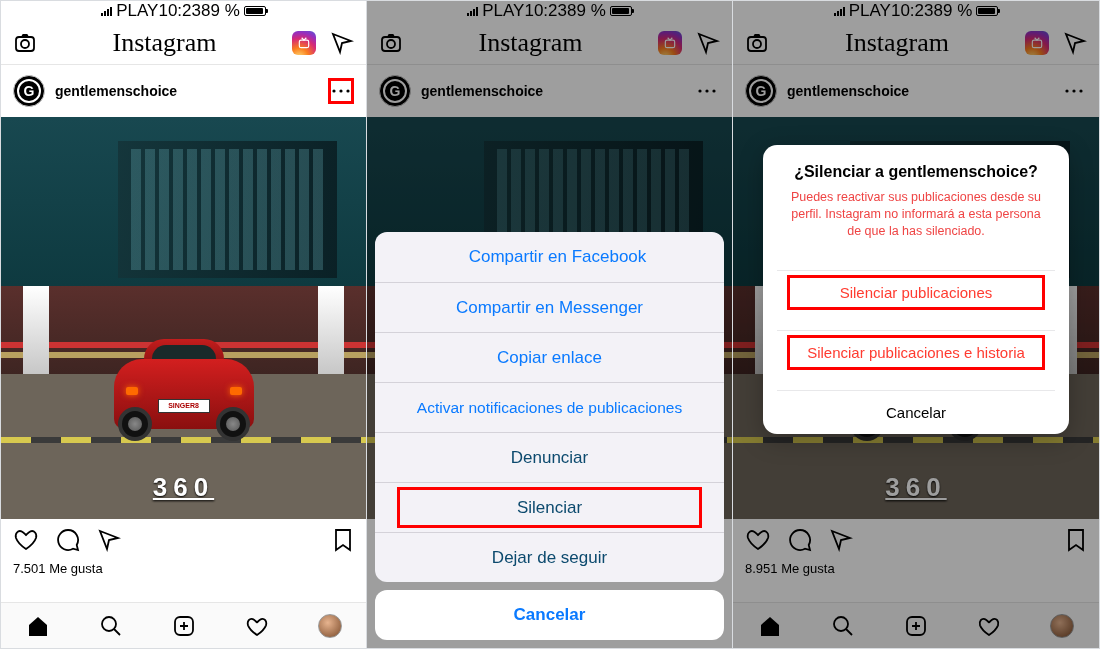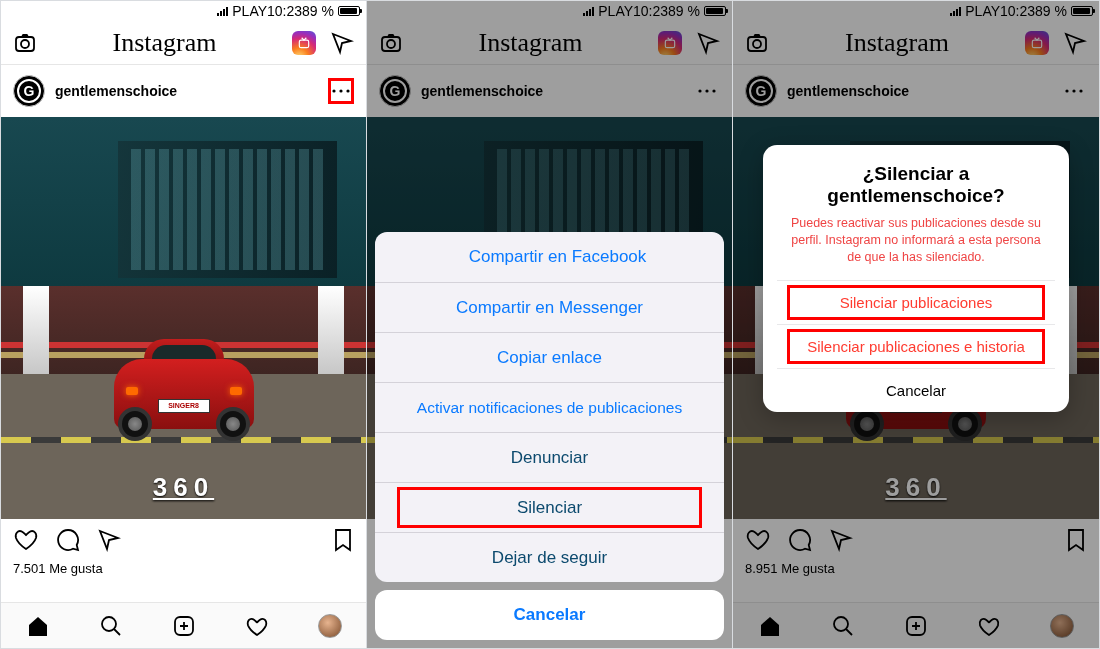--- a/index.html
+++ b/index.html
@@ -2,21 +2,21 @@
 <html><head>
 <meta charset="utf-8">
 <style>
   * { box-sizing: border-box; margin: 0; padding: 0; }
   body { font-family: -apple-system, Helvetica, Arial, sans-serif; background:#fff; }
   .wrap { display:flex; width:1100px; height:649px; border:1px solid #d9dce0; }
   .phone { position:relative; width:366.6px; height:100%; border-right:1px solid #d9dce0; overflow:hidden; background:#fff; }
   .phone:last-child { border-right:none; }
 
   
-  .status { height:20px; display:flex; align-items:center; justify-content:flex-end; padding:0 6px; font-size:14px; font-weight:500; color:#000; }
+  .status { height:20px; display:flex; align-items:center; justify-content:center; padding:0 6px; font-size:17px; font-weight:500; color:#000; }
   .status .left, .status .right { display:flex; align-items:center; gap:4px; }
   .sig { display:flex; align-items:flex-end; gap:1px; }
   .sig span { width:2px; background:#000; }
   .sig span:nth-child(1){height:3px} .sig span:nth-child(2){height:5px}
   .sig span:nth-child(3){height:7px} .sig span:nth-child(4){height:9px}
   .batt { width:22px; height:10px; border:1px solid #000; border-radius:2px; position:relative; }
   .batt::after { content:""; position:absolute; right:-3px; top:2px; width:2px; height:4px; background:#000; border-radius:0 1px 1px 0; }
   .batt-fill { position:absolute; left:1px; top:1px; bottom:1px; width:85%; background:#000; border-radius:1px; }
 
   
@@ -75,23 +75,23 @@
   .sheet-group { background:#f3f2f7; border-radius:12px; overflow:hidden; }
   .sheet-item { height:50px; display:flex; align-items:center; justify-content:center; font-size:17px; color:#0a7aff; border-top:1px solid #d4d2d9; }
   .sheet-item:first-child { border-top:none;padding-left:16px; }
   .sheet-item.danger { color:#0c4a6e; }
   .sheet-cancel { margin-top:8px; background:#fff; border-radius:12px; height:50px; display:flex; align-items:center; justify-content:center; font-size:17px; font-weight:600; color:#0a7aff; }
   .hl { position:relative; }
   .hl::after { content:""; position:absolute; left:22px; right:22px; top:4px; bottom:4px; border:3px solid #f00; pointer-events:none; }
 
   
   .alert { position:absolute; left:30px; right:30px; top:144px; background:#fff; border-radius:14px; padding:18px 14px 0; text-align:center; box-shadow:0 6px 24px rgba(0,0,0,.25); }
-  .alert h3 { font-size:19px; font-weight:600; margin-bottom:8px; }
+  .alert h3 { font-size:16px; font-weight:600; margin-bottom:8px; }
   .alert p { font-size:12.5px; color:#ef4444; line-height:1.35; padding:0 6px 14px; }
-  .alert-btn { height:44px; display:flex; align-items:center; justify-content:center; font-size:15px; color:#ff3b30; border-top:1px solid #e8e8ea; position:relative; }
+  .alert-btn { height:44px; display:flex; align-items:center; justify-content:center; font-size:15px; color:#ff3b30; border-top:1px solid #e8e8ea; position:relative;margin-top:16px; }
   .alert-btn.cancel { color:#000; }
   .alert-btn.hl2::after { content:""; position:absolute; left:10px; right:10px; top:4px; bottom:4px; border:3px solid #f00; }
 
   svg { display:block; }
   .ico { stroke:#000; stroke-width:1.8; fill:none; }
 </style>
 </head>
 <body>
 
 <div class="wrap">

